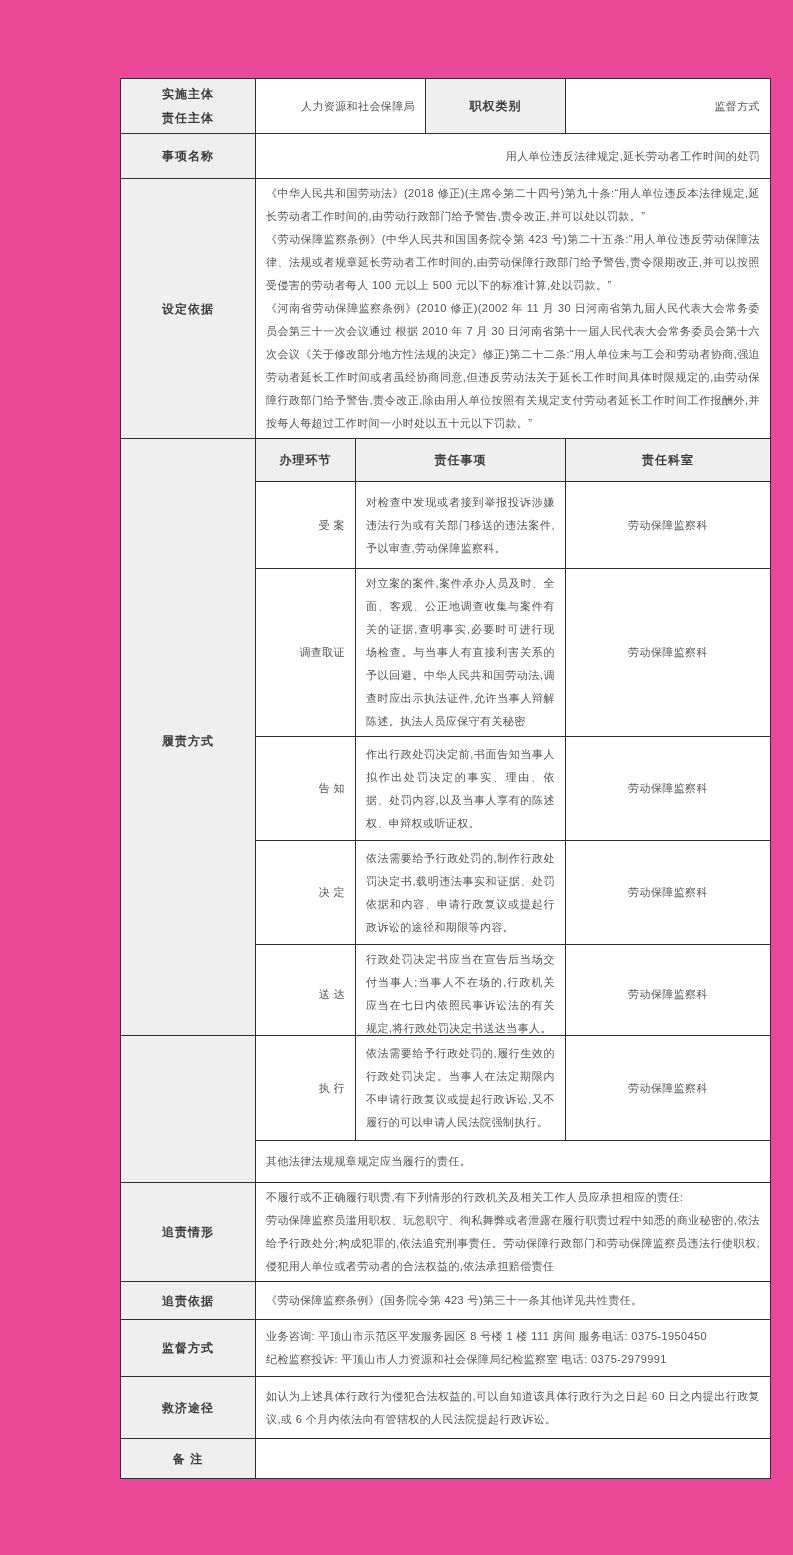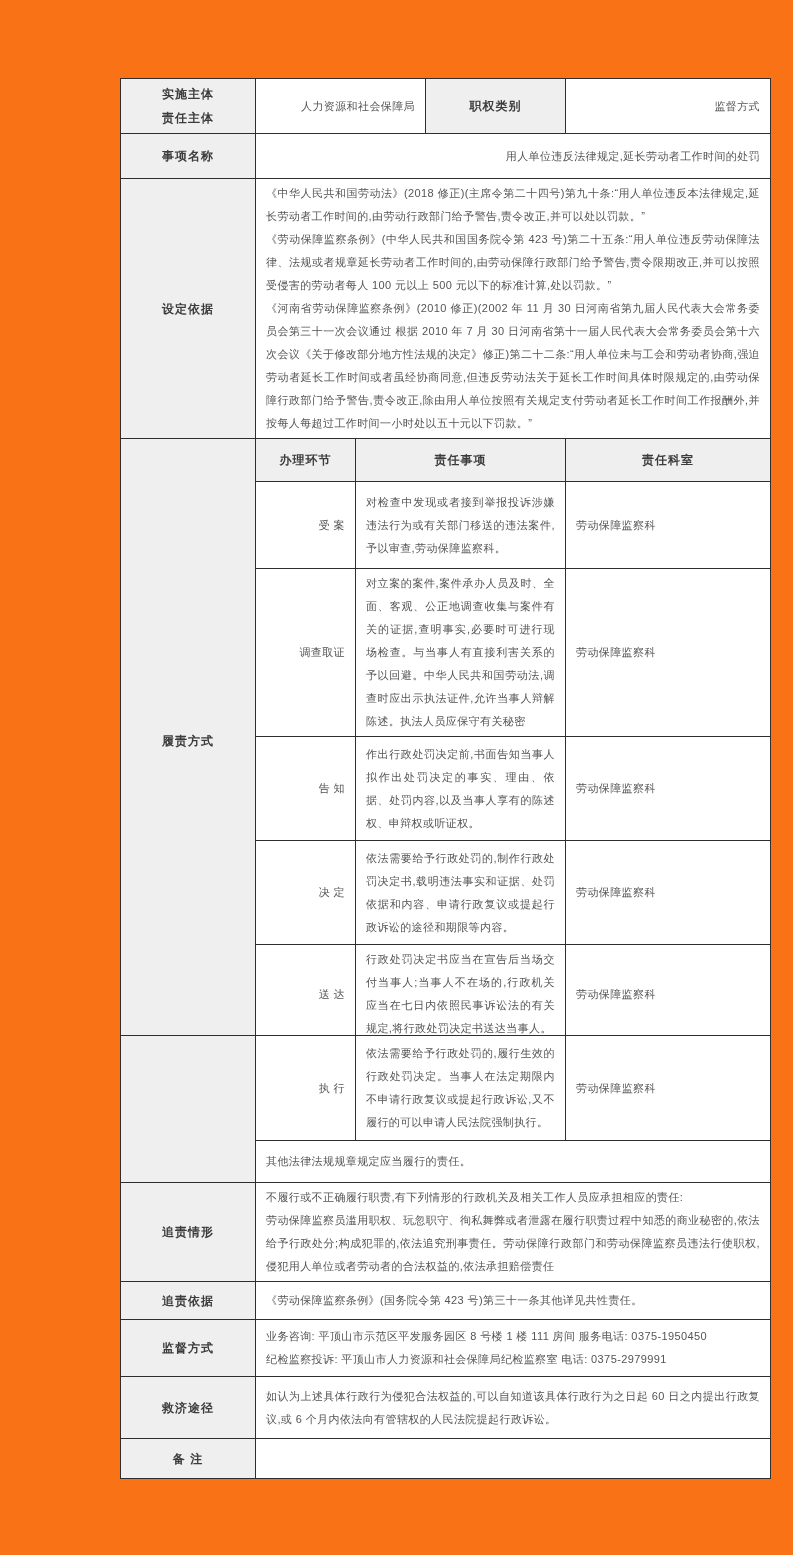--- a/index.html
+++ b/index.html
@@ -1,26 +1,26 @@
 <!DOCTYPE html>
 <html><head>
 <meta charset="utf-8">
 <style>
   html,body{margin:0;padding:0;background:#ffffff;}
   body{width:793px;height:1555px;overflow:hidden;font-family:"Liberation Sans","DejaVu Sans",sans-serif;}
-  #page{position:relative;width:793px;height:1555px;background:#f97316;}
+  #page{position:relative;width:793px;height:1555px;background:#ec4899;}
   table{border-collapse:collapse;table-layout:fixed;position:absolute;left:120px;width:650px;background:#ffffff;}
   #t1{top:78px;}
   #t2{top:1035px;}
   td{border:1px solid #2e2e2e;font-size:11px;color:#545454;vertical-align:middle;padding:3px 10px;letter-spacing:0.4px;line-height:23px;word-break:break-all;}
   td.lbl{background:#efefef;font-weight:bold;color:#3c3c3c;text-align:center;font-size:12px;white-space:pre-line;line-height:24px;letter-spacing:1px;padding:3px 4px;}
   td.hdr{background:#efefef;font-weight:bold;color:#3c3c3c;text-align:center;font-size:12px;letter-spacing:1px;}
   td.center{text-align:right;}
   td.just{text-align:justify;white-space:pre-line;}
-  td.dept{text-align:left;}
+  td.dept{text-align:center;}
   .u{text-underline-offset:2px;}
 </style>
 </head>
 <body>
 
 <div id="page">
 
   <table id="t1">
     <colgroup>
       <col style="width:135px">

